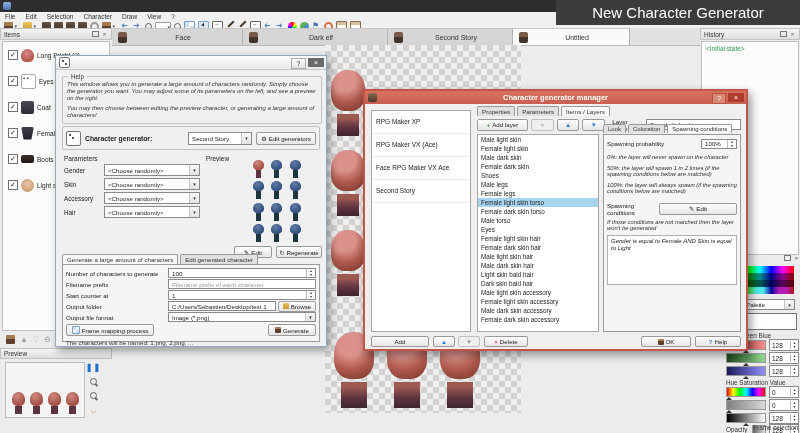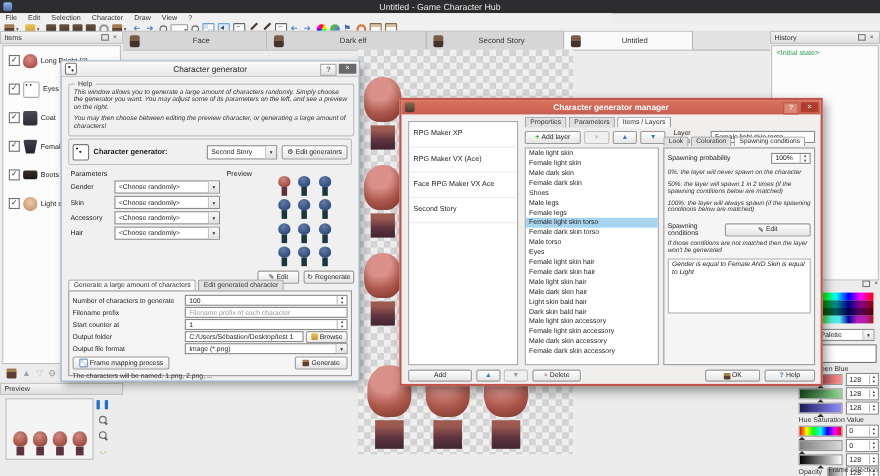--- a/index.html
+++ b/index.html
@@ -135,22 +135,22 @@
   .condbox{background:#fff;border:1px solid #b0b0b0;font-size:6px;font-style:italic;padding:2px 3px;line-height:7px;}
   .statustxt{font-size:6.3px;color:#333;}
 </style>
 </head>
 <body>
 
 <div id="app">
 
   <div class="titlebar">
     <span class="appico"></span>
-    <span class="wtitle">Untitled - Game Character Hub</span>
-  </div>
+  </div>
+  <div class="overlay">New Character Generator</div>
 
   <div class="menubar">
     <span>File</span>
     <span>Edit</span>
     <span>Selection</span>
     <span>Character</span>
     <span>Draw</span>
     <span>View</span>
     <span>?</span>
   </div>
@@ -364,21 +364,20 @@
     <div class="cspin abs" style="left:43px;top:169px;width:28px">
         <span class="v">128</span>
         <span class="ar">▴<br>▾</span>
       </div>
   </div>
   <div class="statustxt abs" style="left:726px;top:424px;width:72px;text-align:right">Frame selection</div>
 
   <div class="gdlg">
     <div class="dtitle">
       <span class="dice"></span>
-      <span class="tt">Character generator</span>
       <span class="qbtn" style="right:20px">?</span>
       <span class="xbtn" style="right:2px">×</span>
     </div>
 
     <div class="gb" style="left:6px;top:20px;width:258px;height:46px">
       <span class="gbt">Help</span>
       <div class="helptxt" style="padding:4px 4px 0">This window allows you to generate a large amount of characters randomly. Simply choose the generator you want. You may adjust some of its parameters on the left, and see a preview on the right.</div>
       <div class="helptxt" style="padding:3px 4px 0">You may then choose between editing the preview character, or generating a large amount of characters!</div>
     </div>
 

